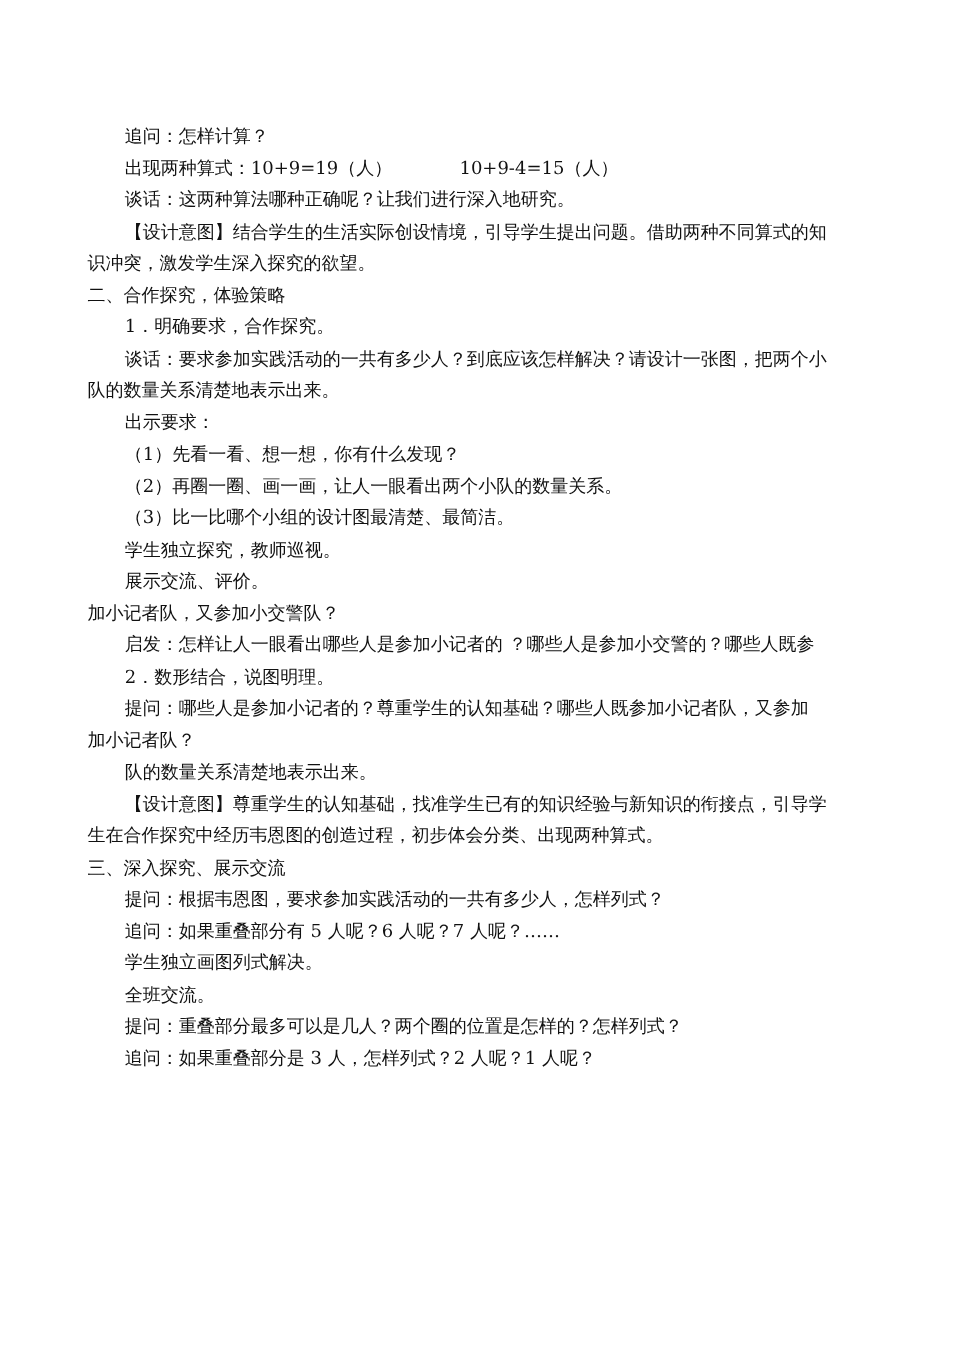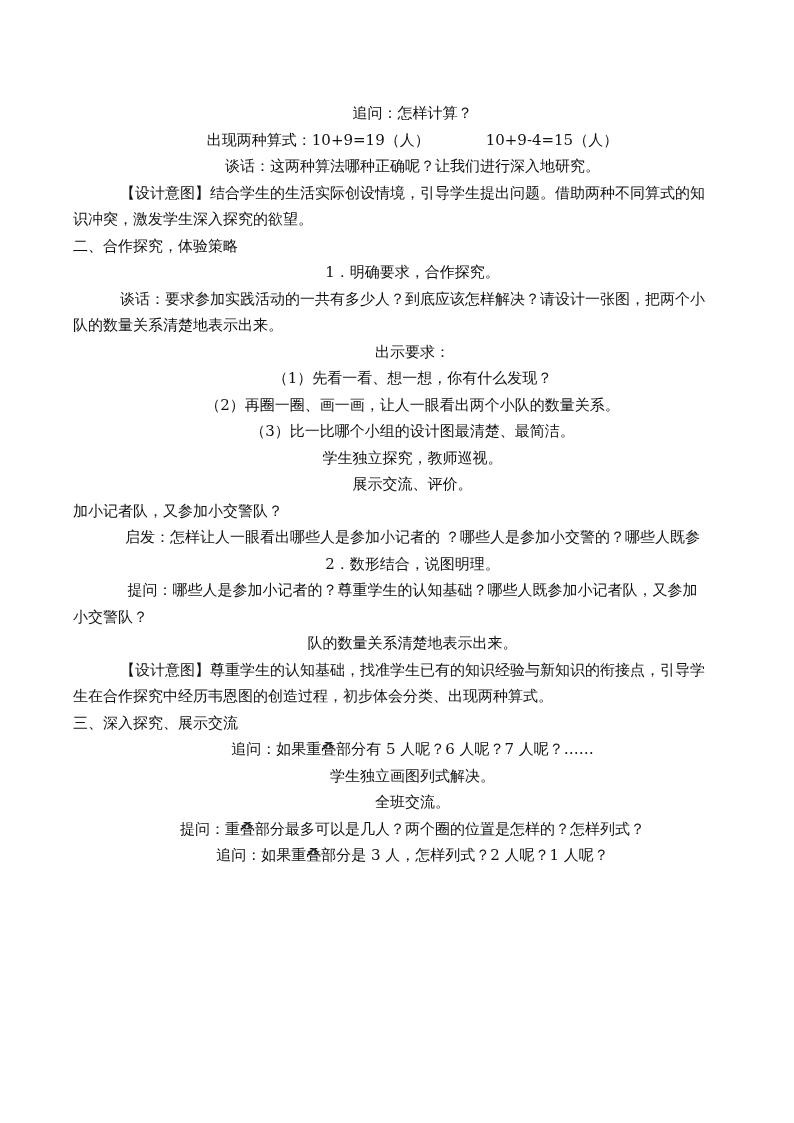--- a/index.html
+++ b/index.html
@@ -12,21 +12,21 @@
       font-family: "DejaVu Serif", "Liberation Serif", serif;
       font-size: 15px;
       color: #111111;
     }
     .line {
       height: 26.5px;
       line-height: 26.5px;
       white-space: nowrap;
       overflow: visible;
     }
-    .indent { padding-left: 31px; text-align: center; }
+    .indent { padding-left: 31px; }
     .bold { font-weight: normal; }
     .gap { display: inline-block; width: 56px; }
   </style>
 </head>
 <body>
 
 <div class="page">
   <div class="line indent"><span>追问：怎样计算？</span></div>
   <div class="line indent"><span>出现两种算式：10+9=19（人）</span><span class="gap"></span><span>10+9-4=15（人）</span></div>
   <div class="line indent"><span>谈话：这两种算法哪种正确呢？让我们进行深入地研究。</span></div>
@@ -39,23 +39,24 @@
   <div class="line indent"><span>出示要求：</span></div>
   <div class="line indent"><span>（1）先看一看、想一想，你有什么发现？</span></div>
   <div class="line indent"><span>（2）再圈一圈、画一画，让人一眼看出两个小队的数量关系。</span></div>
   <div class="line indent"><span>（3）比一比哪个小组的设计图最清楚、最简洁。</span></div>
   <div class="line indent"><span>学生独立探究，教师巡视。</span></div>
   <div class="line indent"><span>展示交流、评价。</span></div>
   <div class="line"><span>加小记者队，又参加小交警队？</span></div>
   <div class="line indent"><span>启发：怎样让人一眼看出哪些人是参加小记者的 ？哪些人是参加小交警的？哪些人既参</span></div>
   <div class="line indent"><span>2．数形结合，说图明理。</span></div>
   <div class="line indent"><span>提问：哪些人是参加小记者的？尊重学生的认知基础？哪些人既参加小记者队，又参加</span></div>
-  <div class="line"><span>小交警队？</span></div>
+  <div class="line"><span>加小记者队？</span></div>
   <div class="line indent"><span>队的数量关系清楚地表示出来。</span></div>
   <div class="line indent"><span class="bold">【设计意图】</span><span>尊重学生的认知基础，找准学生已有的知识经验与新知识的衔接点，引导学</span></div>
   <div class="line"><span>生在合作探究中经历韦恩图的创造过程，初步体会分类、出现两种算式。</span></div>
   <div class="line"><span>三、深入探究、展示交流</span></div>
+  <div class="line indent"><span>提问：根据韦恩图，要求参加实践活动的一共有多少人，怎样列式？</span></div>
   <div class="line indent"><span>追问：如果重叠部分有 5 人呢？6 人呢？7 人呢？……</span></div>
   <div class="line indent"><span>学生独立画图列式解决。</span></div>
   <div class="line indent"><span>全班交流。</span></div>
   <div class="line indent"><span>提问：重叠部分最多可以是几人？两个圈的位置是怎样的？怎样列式？</span></div>
   <div class="line indent"><span>追问：如果重叠部分是 3 人，怎样列式？2 人呢？1 人呢？</span></div>
 </div>
 
 </body></html>

